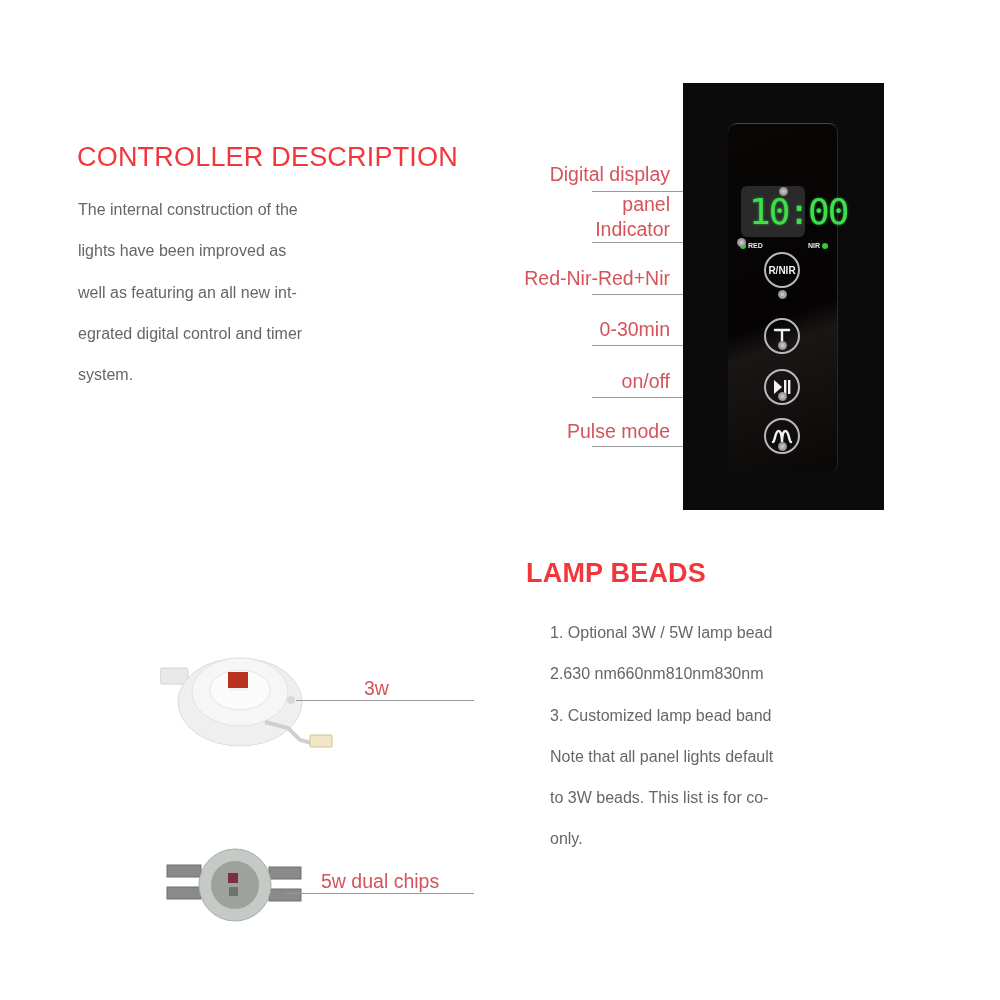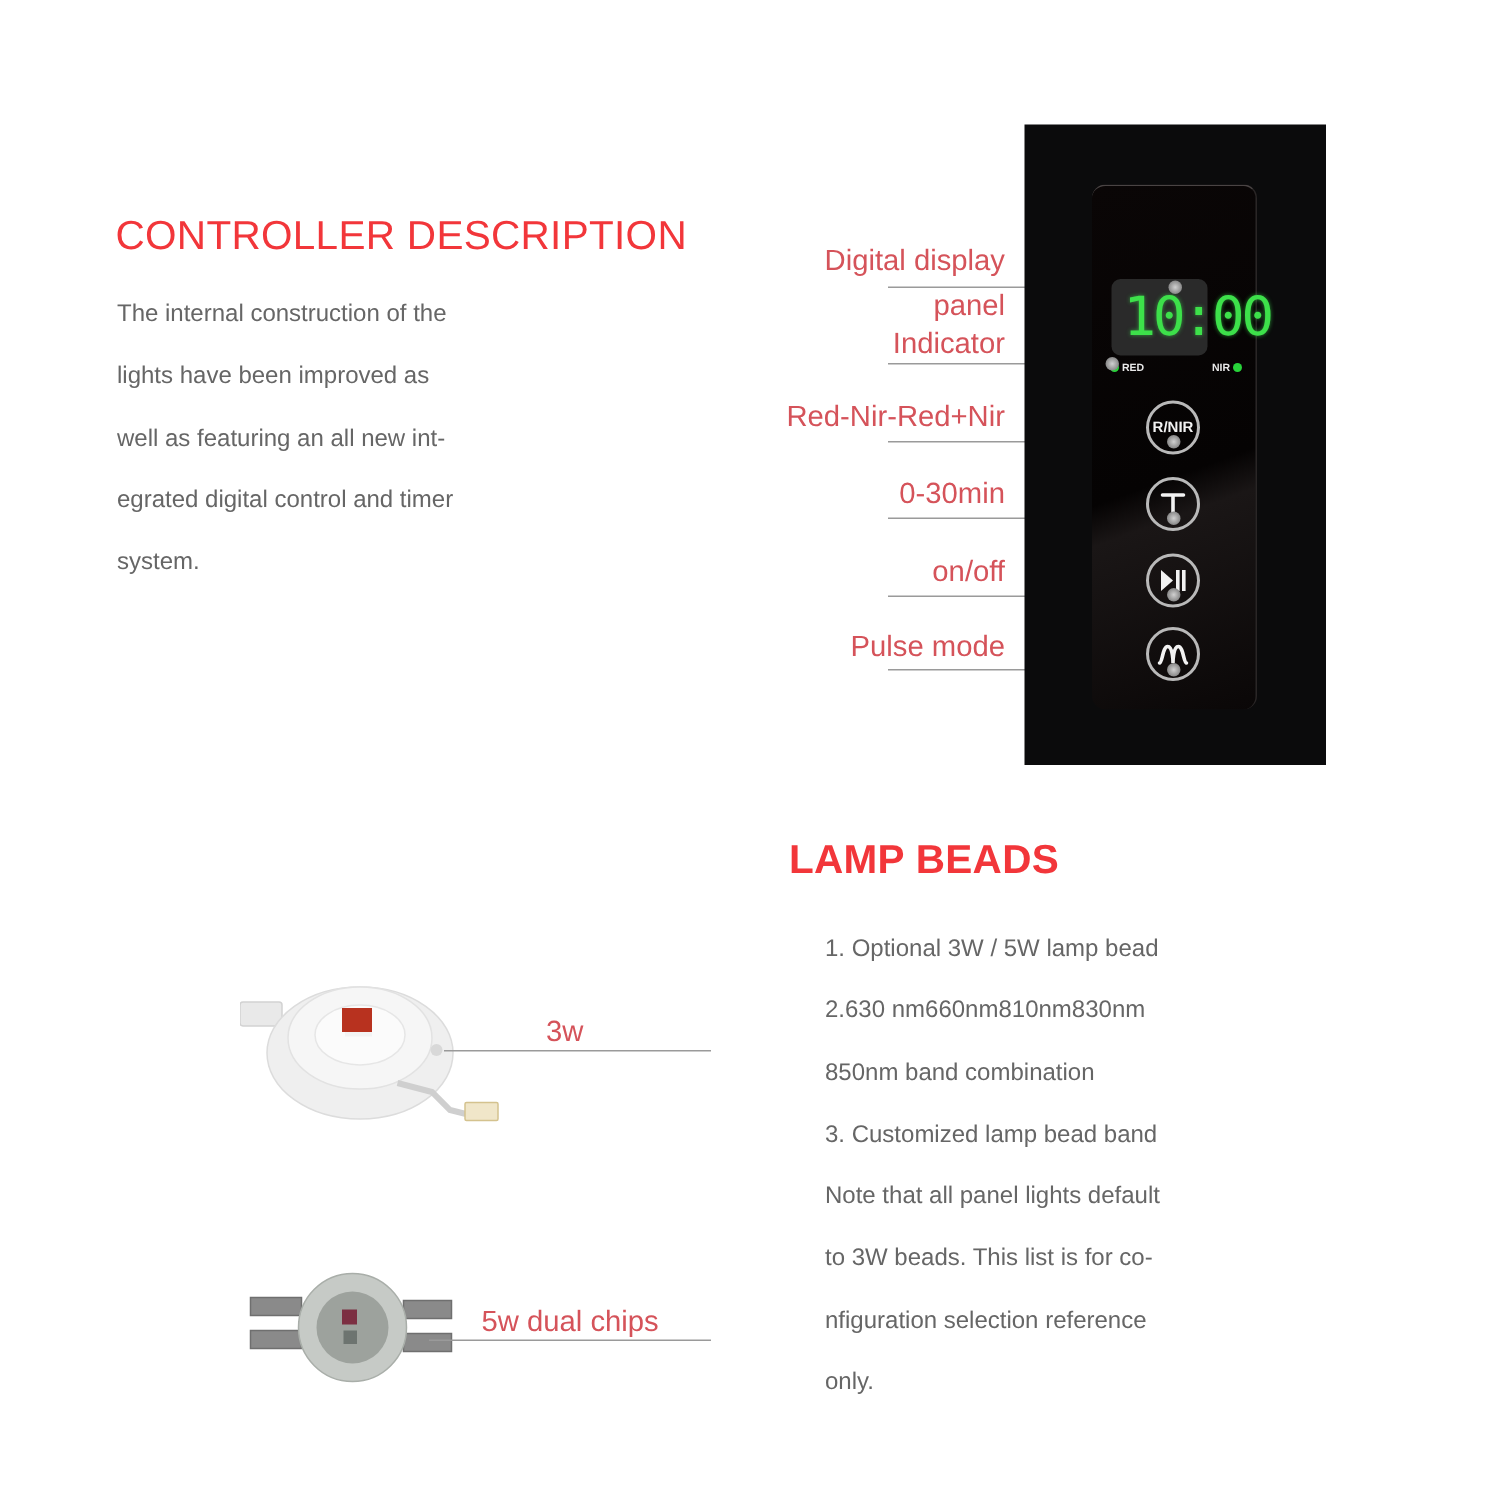--- a/index.html
+++ b/index.html
@@ -132,21 +132,21 @@
 <div class="panel-outer">
   <div class="panel-inner">
     <div class="display">
       <div class="display-digits">10:00</div>
     </div>
     <div class="ind-row">
       <span class="ind-red"><span class="led"></span><span>RED</span></span>
       <span class="ind-nir"><span>NIR</span><span class="led"></span></span>
     </div>
 
-    <div class="ctrl-btn" style="top:143px;">
+    <div class="ctrl-btn" style="top:128px;">
       <span>R/NIR</span>
     </div>
     <div class="ctrl-btn" style="top:194px;">
       <svg width="20" height="20" viewBox="0 0 20 20">
         <path d="M3 4 H17 M10 4 V17" stroke="#f2f2f2" stroke-width="2.4" fill="none" stroke-linecap="round"></path>
       </svg>
     </div>
     <div class="ctrl-btn" style="top:245px;">
       <svg width="20" height="18" viewBox="0 0 20 18">
         <polygon points="2,2 10,9 2,16" fill="#f2f2f2"></polygon>
@@ -167,25 +167,23 @@
   <div class="dot" style="left:95px; top:258px;"></div>
   <div class="dot" style="left:95px; top:309px;"></div>
   <div class="dot" style="left:95px; top:359px;"></div>
 </div>
 
 <div class="heading" style="left:526px; top:558px;font-weight:bold;">LAMP BEADS</div>
 
 <div class="body-text" style="left:550px; top:612px;">
   <div>1. Optional 3W / 5W lamp bead</div>
   <div>2.630 nm660nm810nm830nm</div>
-  <div>850nm band combination</div>
   <div>3. Customized lamp bead band</div>
   <div>Note that all panel lights default</div>
   <div>to 3W beads. This list is for co-</div>
-  <div>nfiguration selection reference</div>
   <div>only.</div>
 </div>
 
 <svg class="bead3" viewBox="0 0 180 110">
   <rect x="0" y="28" width="28" height="16" rx="2" fill="#e9e9e9" stroke="#d2d2d2"></rect>
   <ellipse cx="80" cy="62" rx="62" ry="44" fill="#efefef" stroke="#dcdcdc"></ellipse>
   <ellipse cx="80" cy="52" rx="48" ry="34" fill="#f6f6f6" stroke="#e2e2e2"></ellipse>
   <ellipse cx="80" cy="50" rx="30" ry="20" fill="#fbfbfb" stroke="#e6e6e6"></ellipse>
   <rect x="68" y="32" width="20" height="16" fill="#b8321f"></rect>
   <rect x="70" y="48" width="18" height="3" fill="#f3f3f3"></rect>

